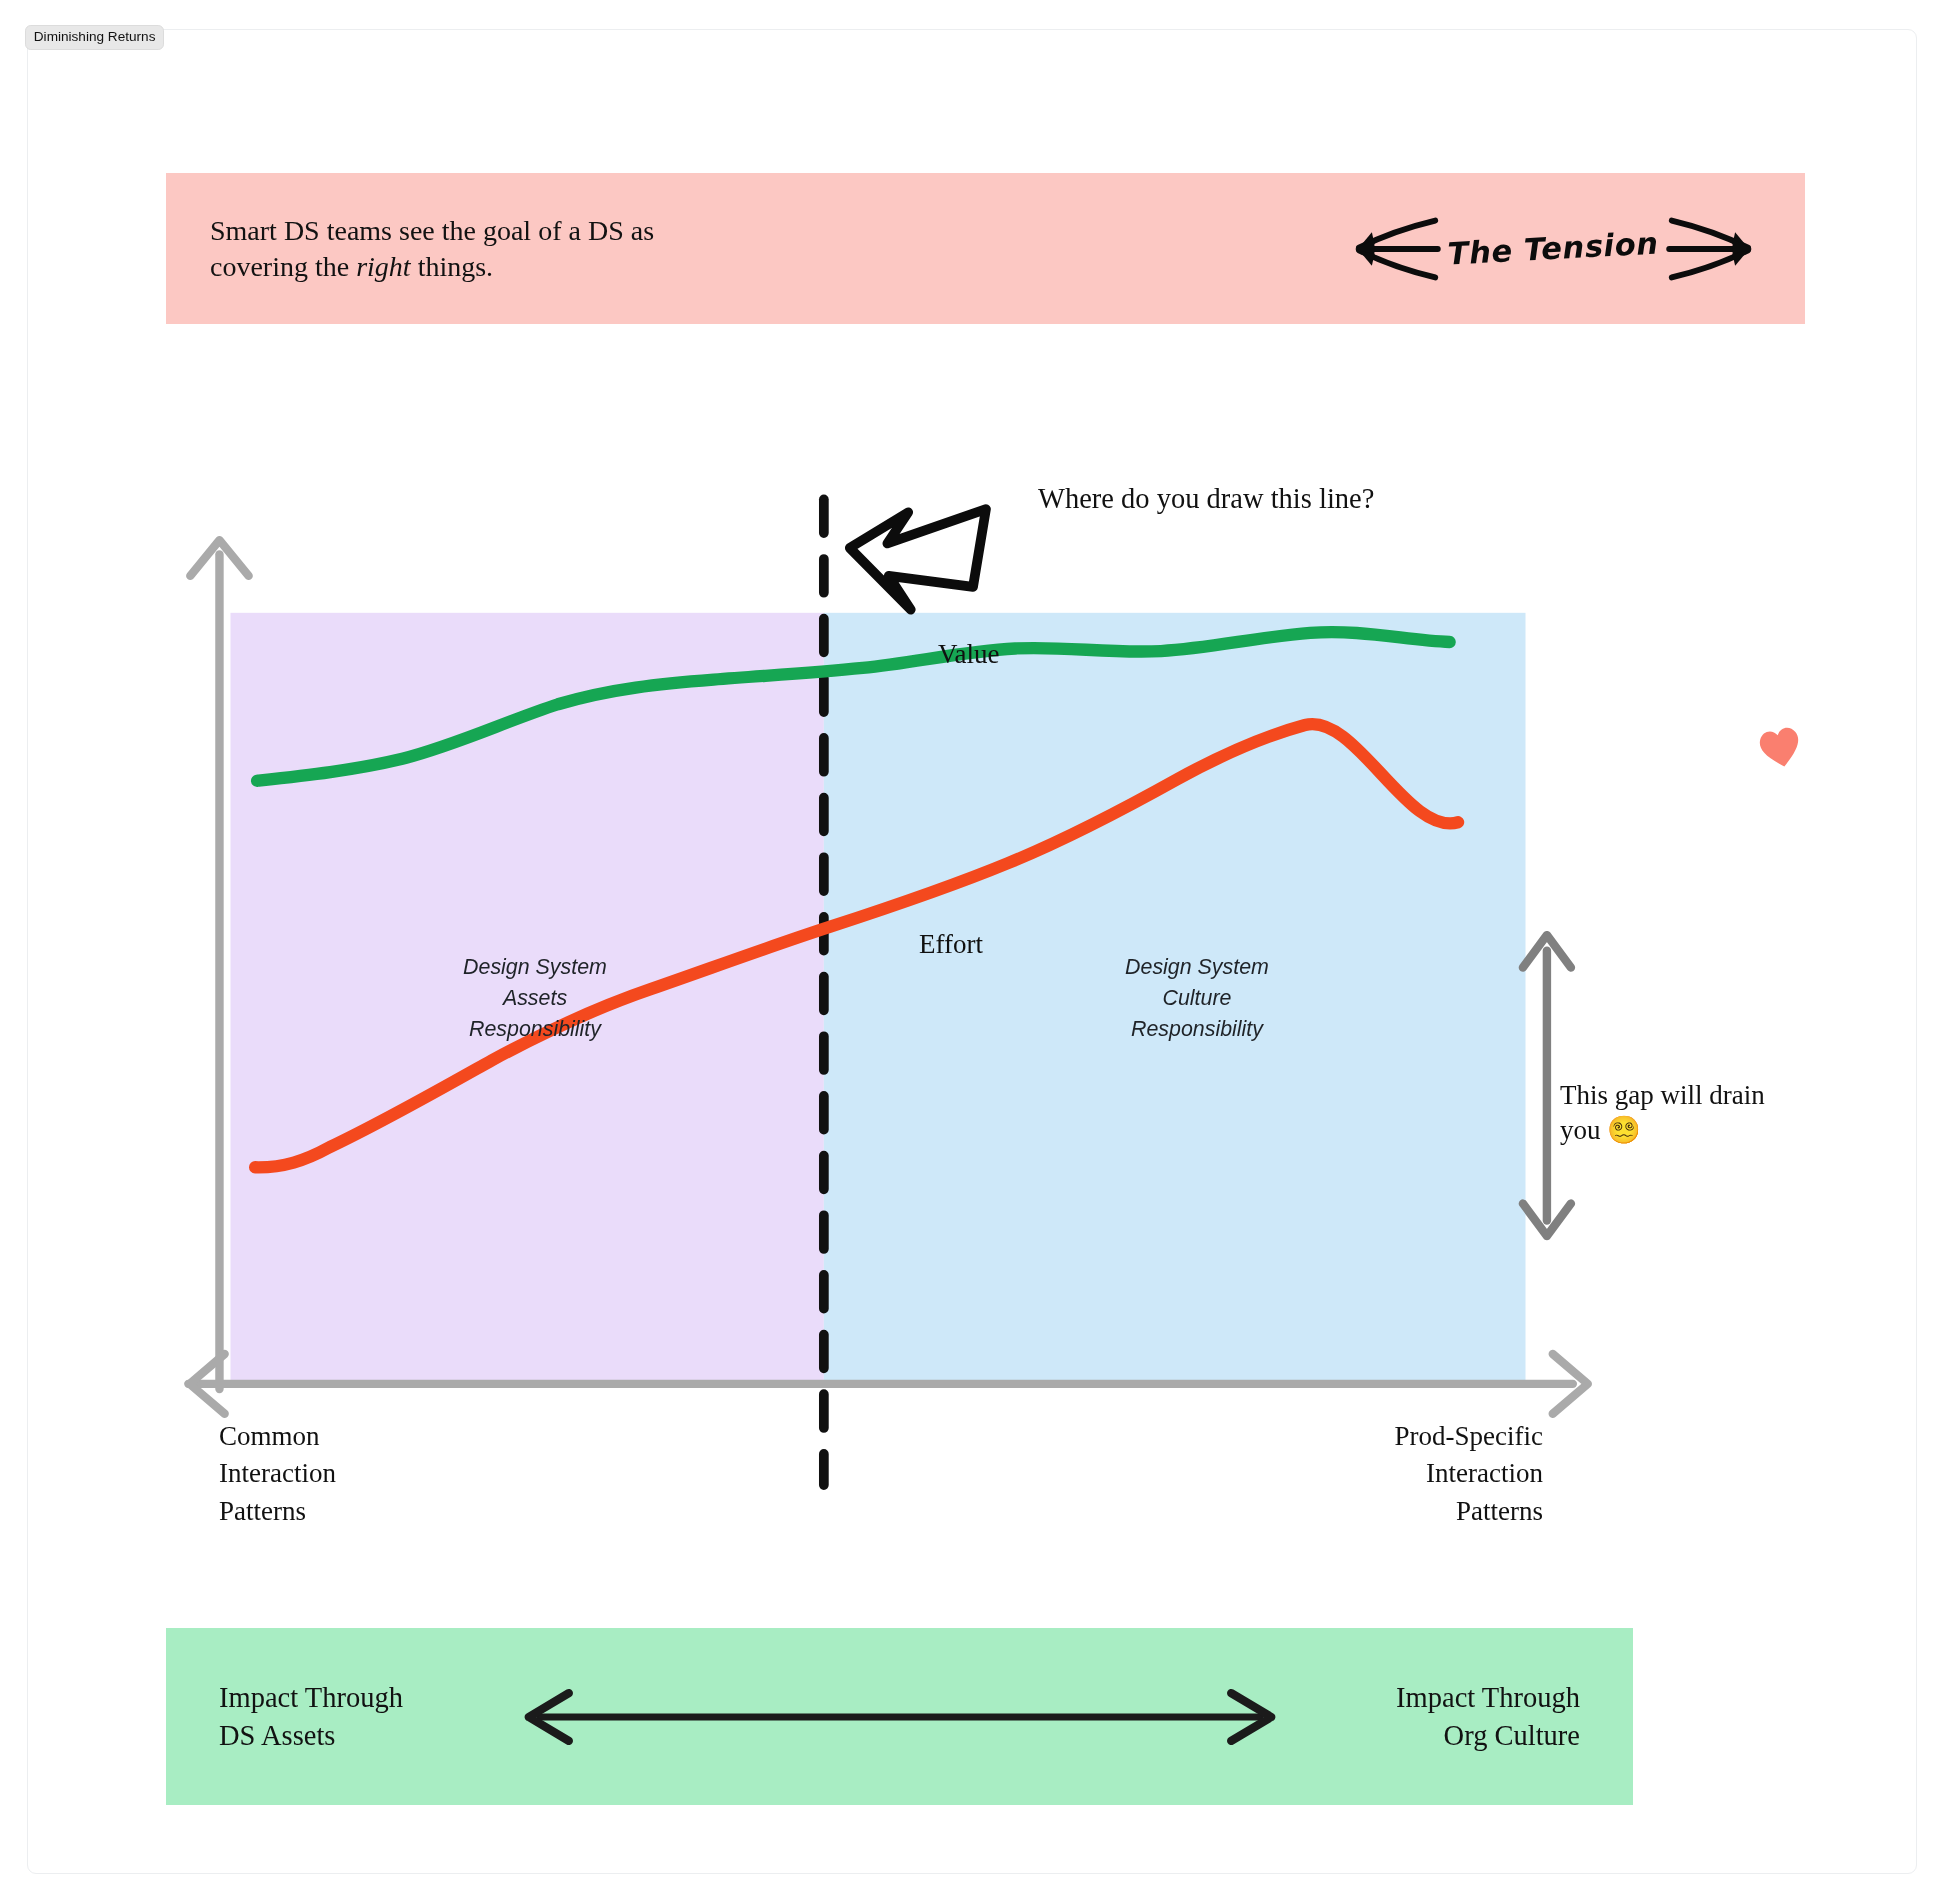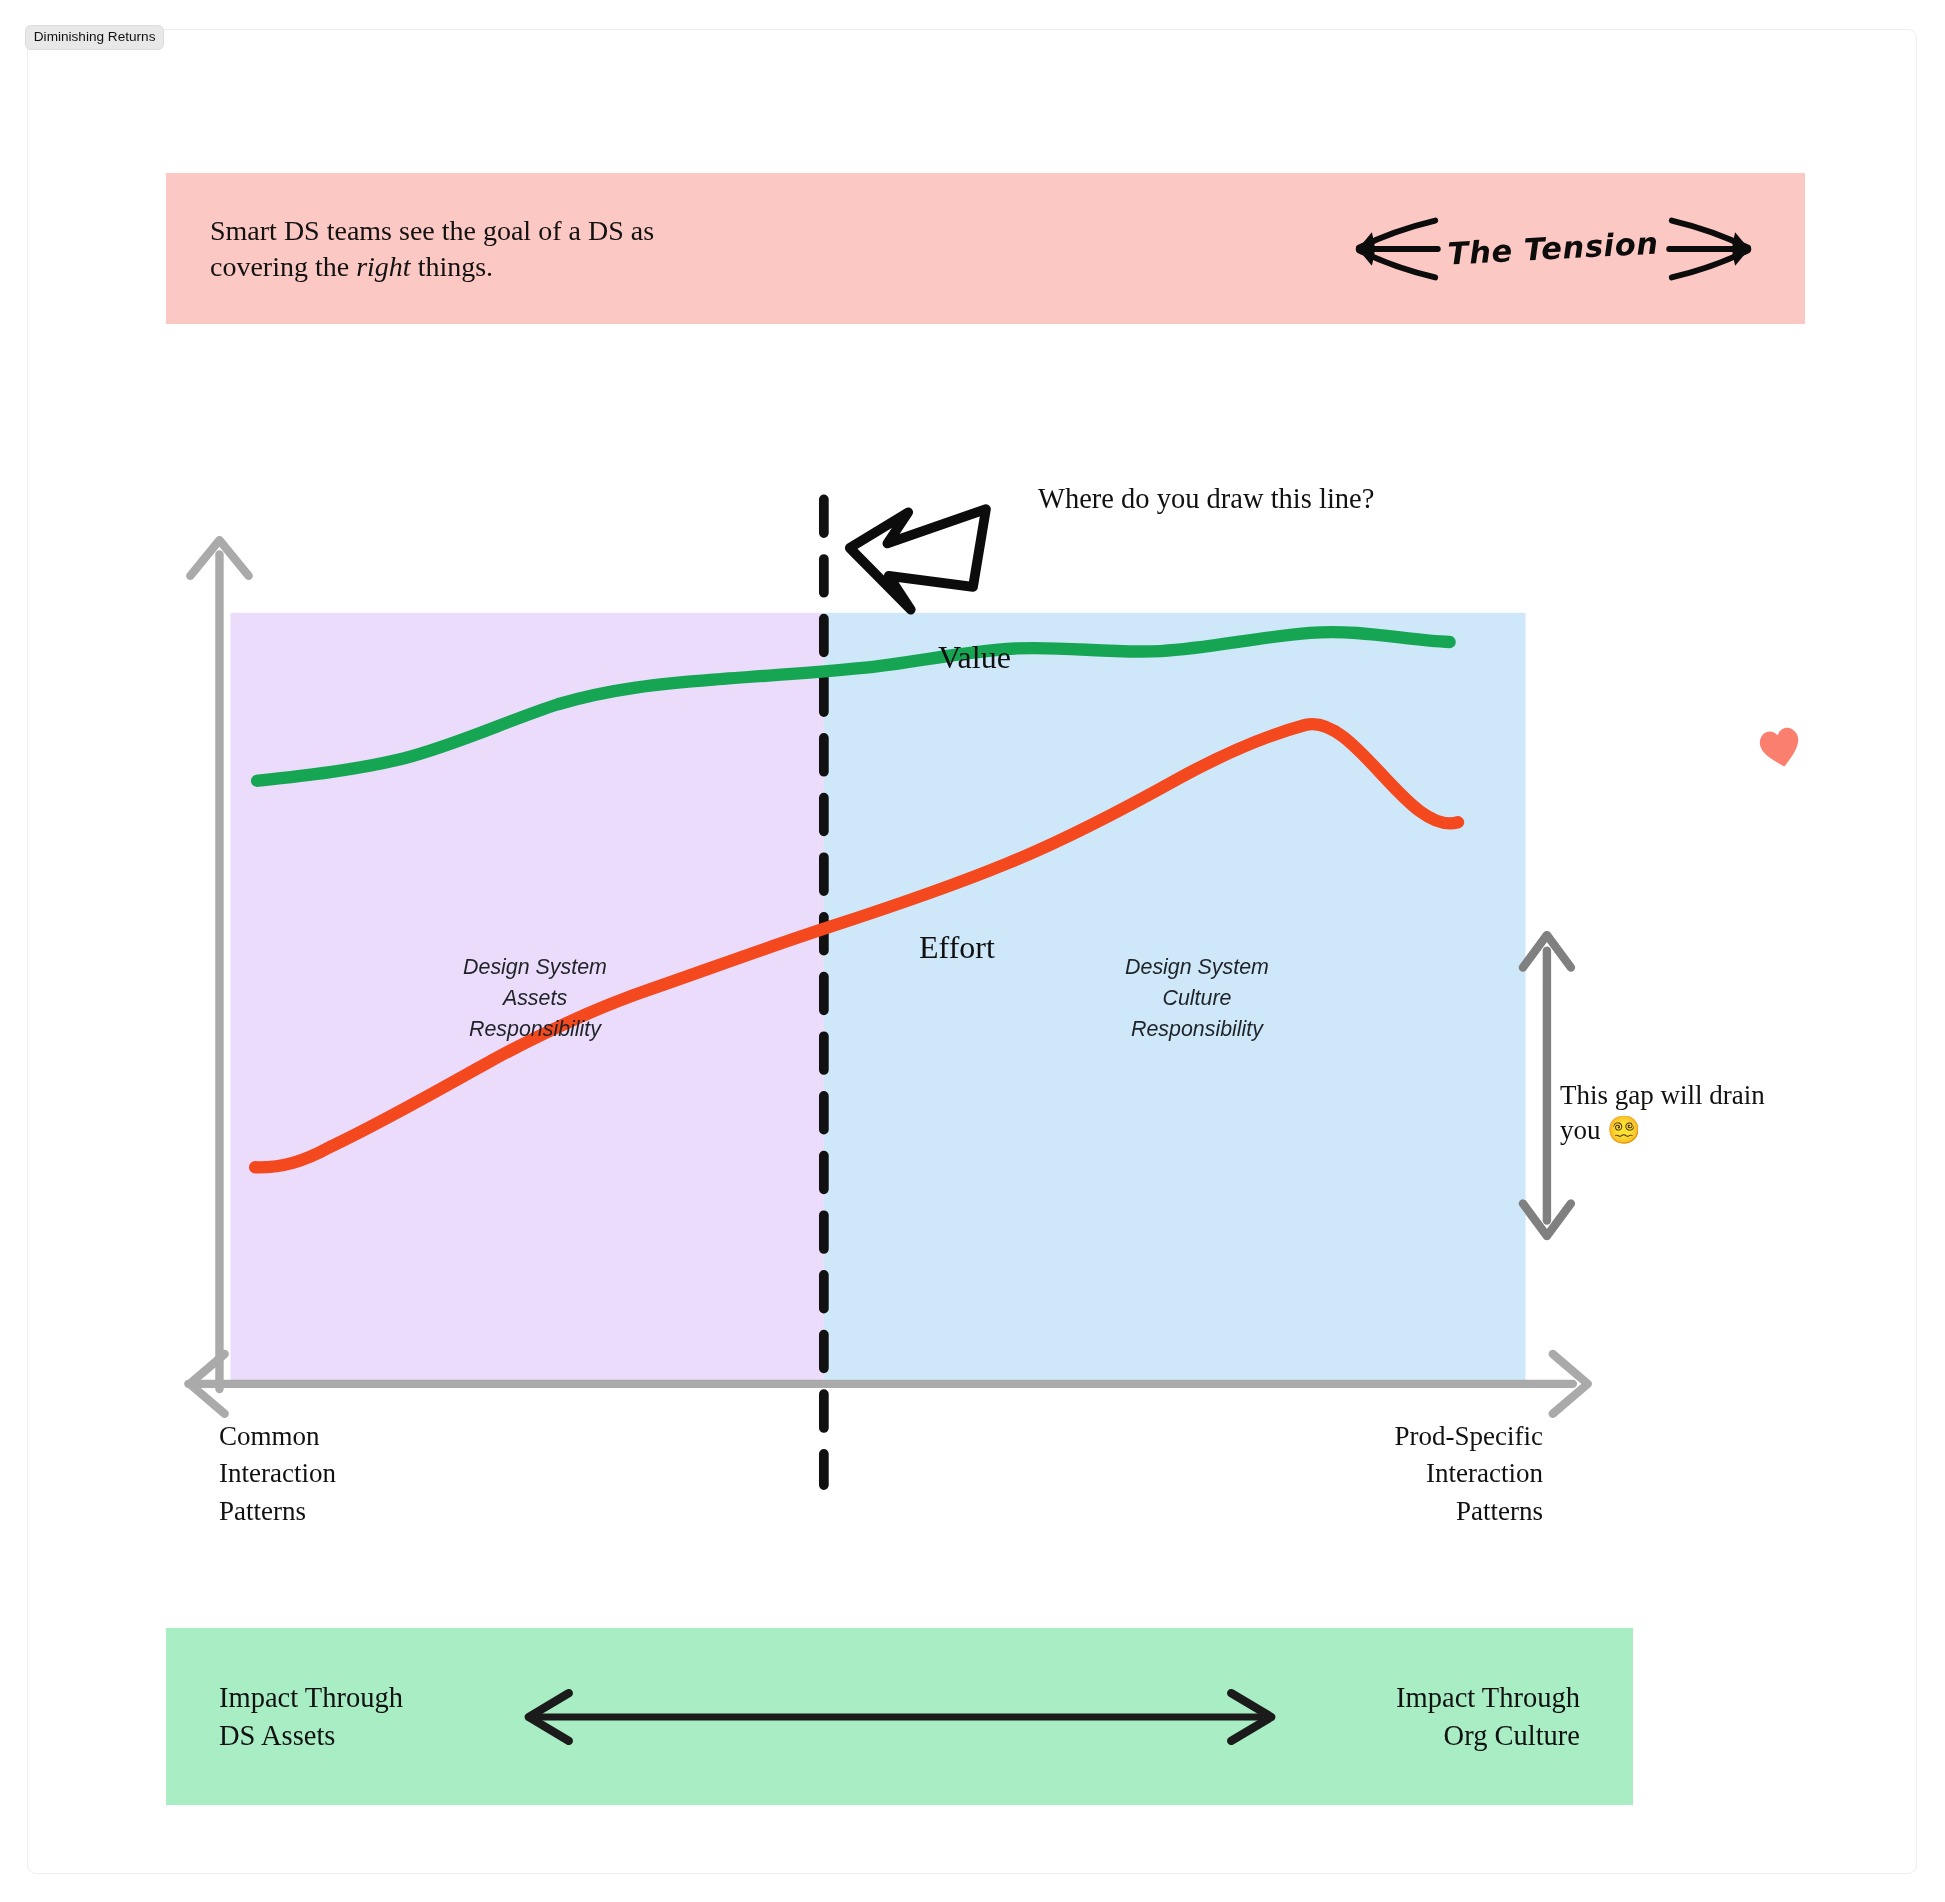--- a/index.html
+++ b/index.html
@@ -93,21 +93,21 @@
     color:#1f2328;
     text-align:center;
     white-space:pre-line;
   }
   .region-label.left  { left:389px;  top:952px; width:292px; }
   .region-label.right { left:1051px; top:952px; width:292px; }
 
   
   .series-label {
     position:absolute;
-    font-size:32px;
+    font-size:27px;
     color:#101010;
   }
   .series-label.value  { left:938px; top:639px; }
   .series-label.effort { left:919px; top:929px; }
 
   
   .draw-callout {
     position:absolute;
     left:1020px; top:481px;
     font-size:28.5px;

